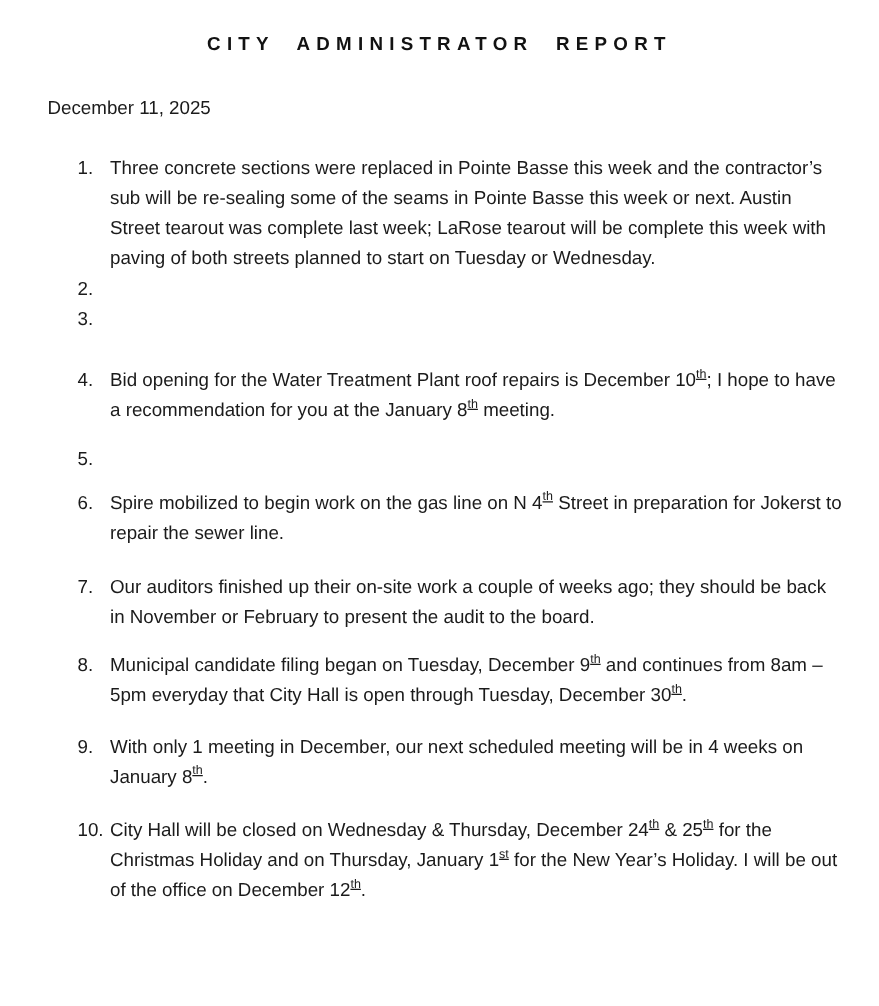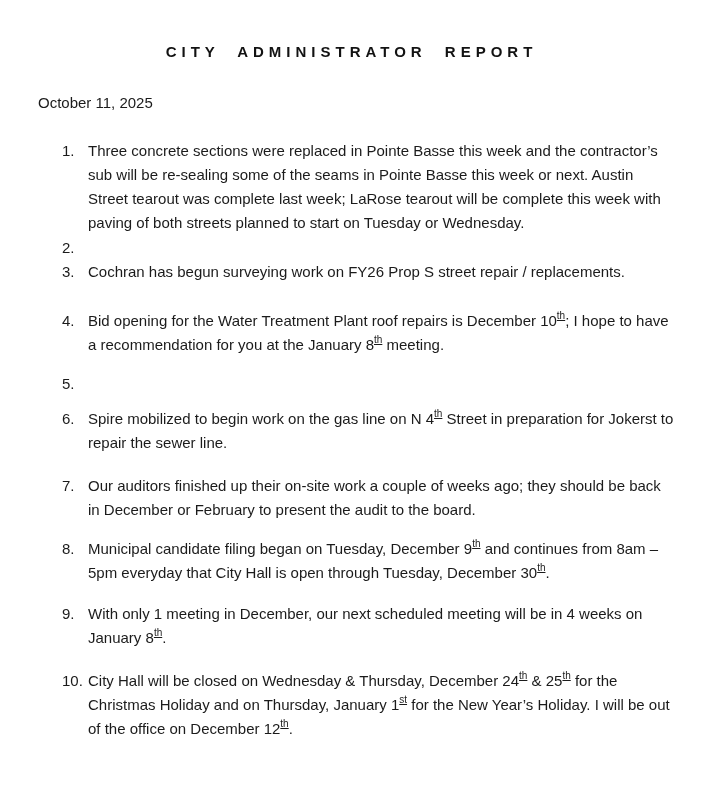--- a/index.html
+++ b/index.html
@@ -15,21 +15,21 @@
     overflow: hidden;
   }
   .page {
     width: 703px;
     height: 805px;
     background: #ffffff;
     position: relative;
   }
   .title {
     margin: 0;
-    padding-top: 43px;
+    padding-top: 27px;
     text-align: center;
     font-size: 15px;
     font-weight: bold;
     letter-spacing: 5px;
     word-spacing: 9px;
     color: #121212;
   }
   .date {
     margin: 34px 0 0 38px;
     font-size: 15px;
@@ -72,48 +72,47 @@
     vertical-align: super;
     text-decoration: underline;
   }
 </style>
 </head>
 <body>
 
 <div class="page">
   <h1 class="title">CITY ADMINISTRATOR REPORT</h1>
 
-  <p class="date">October 11, 2025</p>
+  <p class="date">December 11, 2025</p>
 
   <div class="doc-list" id="doc-list">
       <div class="doc-item">
         <span class="num">1.</span>
         <span class="body">Three concrete sections were replaced in Pointe Basse this week and the contractor’s sub will be re-sealing some of the seams in Pointe Basse this week or next. Austin Street tearout was complete last week; LaRose tearout will be complete this week with paving of both streets planned to start on Tuesday or Wednesday.</span>
       </div>
       <div class="doc-item">
         <span class="num">2.</span>
       </div>
       <div class="doc-item">
         <span class="num">3.</span>
-        <span class="body">Cochran has begun surveying work on FY26 Prop S street repair / replacements.</span>
       </div>
       <div class="doc-item">
         <span class="num">4.</span>
         <span class="body">Bid opening for the Water Treatment Plant roof repairs is December 10<sup class="ord">th</sup>; I hope to have a recommendation for you at the January 8<sup class="ord">th</sup> meeting.</span>
       </div>
       <div class="doc-item">
         <span class="num">5.</span>
       </div>
       <div class="doc-item">
         <span class="num">6.</span>
         <span class="body">Spire mobilized to begin work on the gas line on N 4<sup class="ord">th</sup> Street in preparation for Jokerst to repair the sewer line.</span>
       </div>
       <div class="doc-item">
         <span class="num">7.</span>
-        <span class="body">Our auditors finished up their on-site work a couple of weeks ago; they should be back in December or February to present the audit to the board.</span>
+        <span class="body">Our auditors finished up their on-site work a couple of weeks ago; they should be back in November or February to present the audit to the board.</span>
       </div>
       <div class="doc-item">
         <span class="num">8.</span>
         <span class="body">Municipal candidate filing began on Tuesday, December 9<sup class="ord">th</sup> and continues from 8am – 5pm everyday that City Hall is open through Tuesday, December 30<sup class="ord">th</sup>.</span>
       </div>
       <div class="doc-item">
         <span class="num">9.</span>
         <span class="body">With only 1 meeting in December, our next scheduled meeting will be in 4 weeks on January 8<sup class="ord">th</sup>.</span>
       </div>
       <div class="doc-item">

